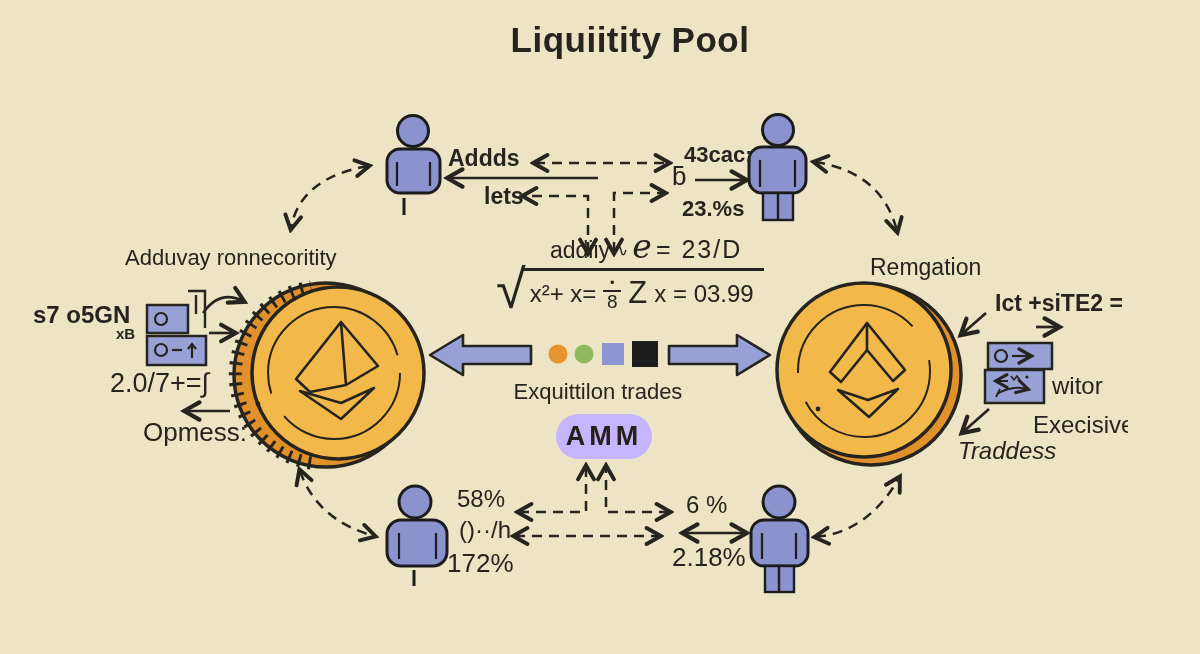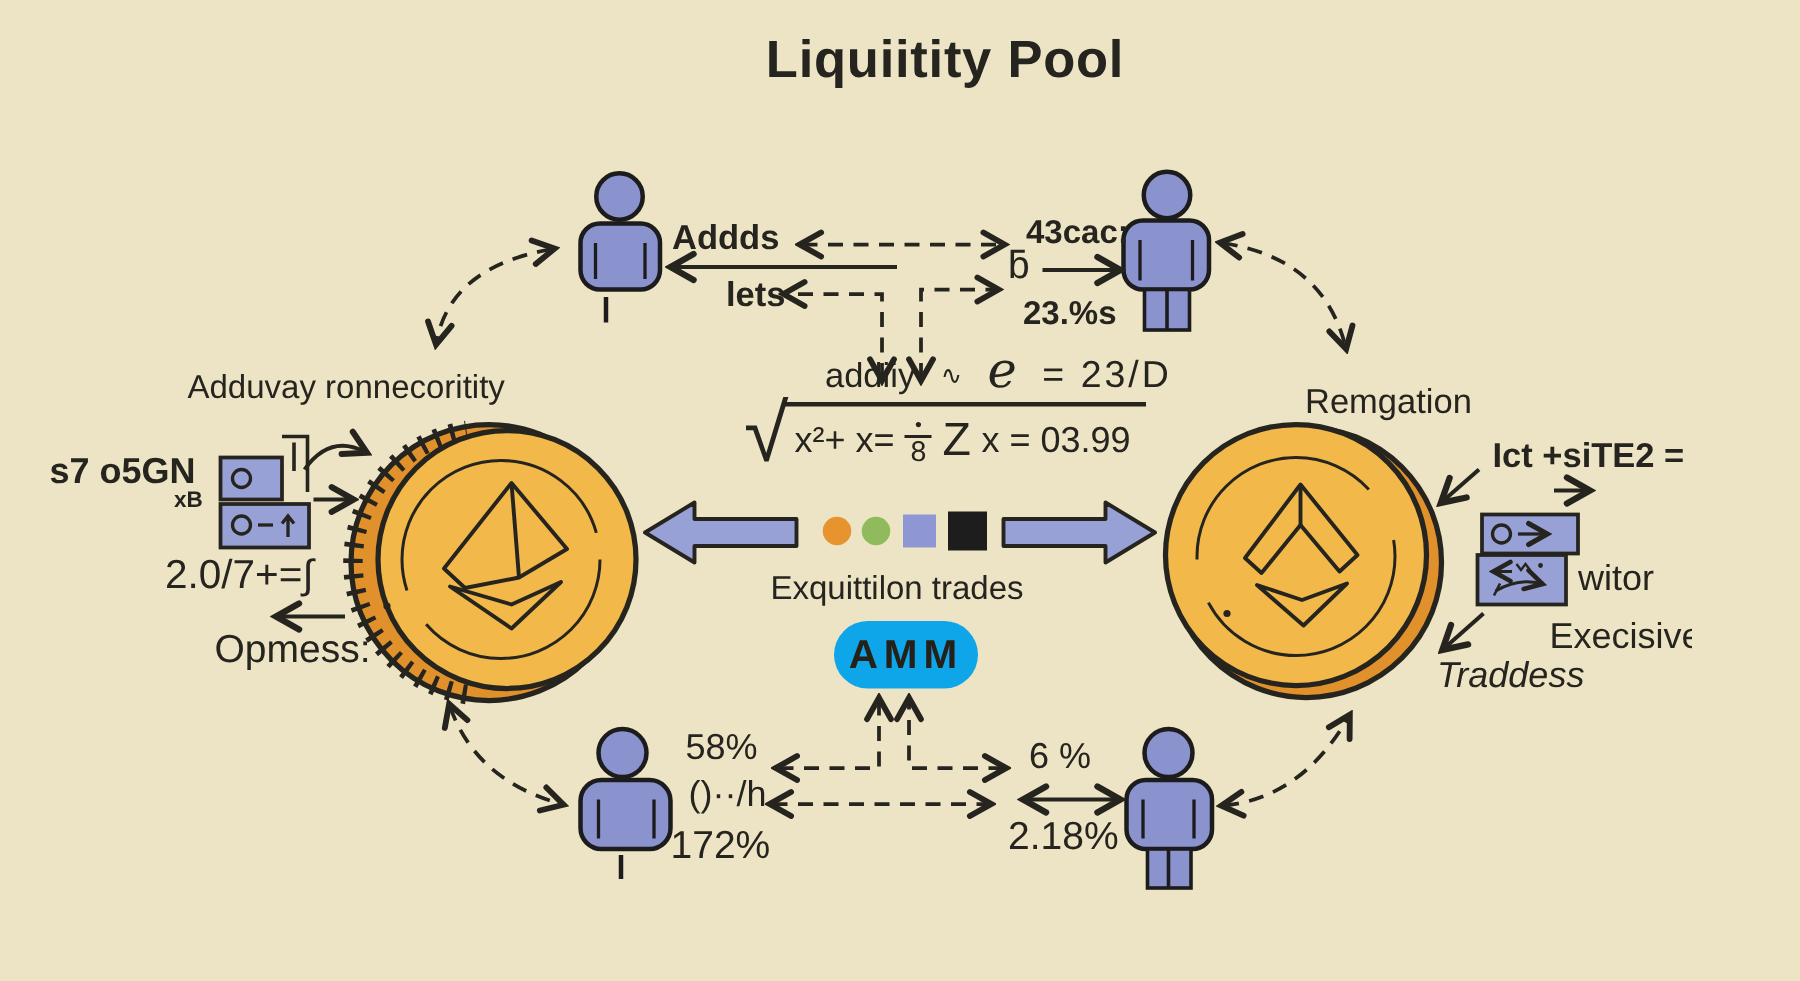--- a/index.html
+++ b/index.html
@@ -5,34 +5,34 @@
   html,body{margin:0;padding:0;background:#ece4c5;}
   #stage{position:relative;width:1128px;height:654px;background:#ece4c5;overflow:hidden;
          font-family:"Liberation Sans",sans-serif;color:#26241e;}
   #diagram-svg{position:absolute;left:0;top:0;}
   .lbl{position:absolute;white-space:nowrap;color:#26241e;line-height:1.05;}
   .title{font-size:35px;font-weight:800;letter-spacing:.5px;text-align:center;width:500px;}
   .f23{font-size:23px;} .f22{font-size:22px;} .f24{font-size:24px;}
   .f26{font-size:26px;} .f27{font-size:27px;}
   .semibold{font-weight:600;}
   .sub{font-size:15px;}
-  .formula1{display:flex;align-items:baseline;gap:17px;font-size:23px;}
+  .formula1{display:flex;align-items:baseline;gap:4px;font-size:23px;}
   .squig{font-size:17px;transform:translateY(-2px);}
   .evar{font-family:"DejaVu Serif",serif;font-style:italic;font-size:33px;line-height:.8;}
   .erhs{font-size:25px;letter-spacing:2px;}
   .formula2{display:flex;align-items:flex-start;}
   .radical{font-size:54px;line-height:.78;font-weight:400;margin-right:-4px;}
   .radicand{border-top:3px solid #26241e;padding:6px 10px 0 8px;display:flex;align-items:center;gap:7px;font-size:24px;}
   .zbig{font-size:31px;line-height:.8;}
   .frac{display:inline-flex;flex-direction:column;align-items:center;line-height:.9;font-size:15px;}
   .frac .bar{width:18px;height:2.5px;background:#26241e;margin:1px 0 1px 0;}
   .frac .top{font-size:13px;}
   .frac .bot{font-size:19px;}
   .amm-pill{position:absolute;left:556px;top:414px;width:96px;height:45px;border-radius:23px;
-            background:#0ea5e9;display:flex;align-items:center;justify-content:center;}
+            background:#c4b5fd;display:flex;align-items:center;justify-content:center;}
   .amm-pill span{font-size:27px;font-weight:800;letter-spacing:4px;color:#262018;}
   .center-text{text-align:center;}
 </style>
 </head>
 <body>
 
 <div id="stage">
 
   <svg id="diagram-svg" width="1200" height="654" viewBox="0 0 1200 654">
     <defs>

